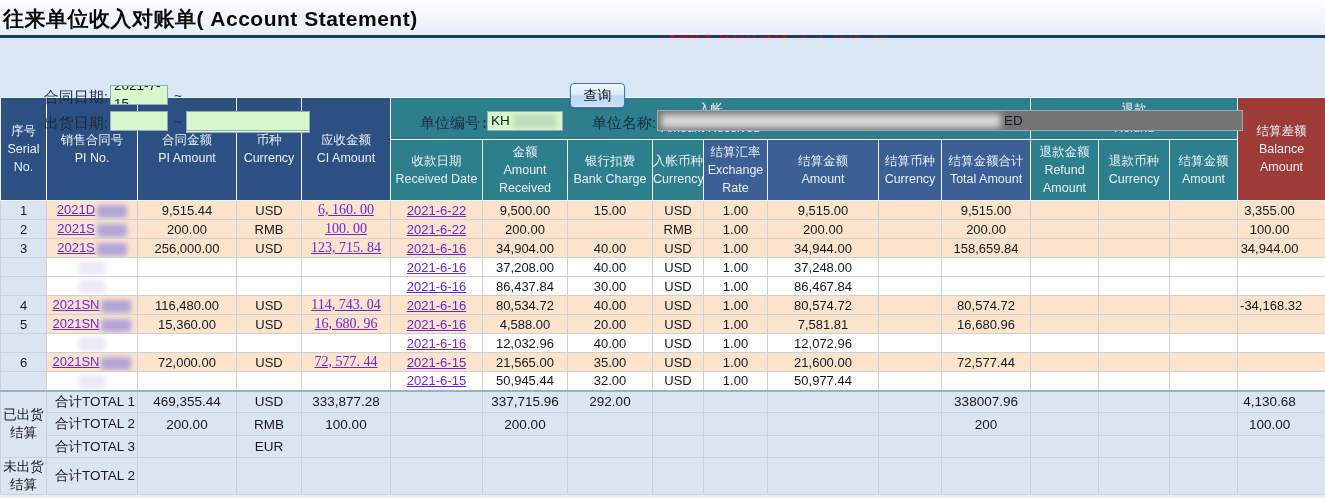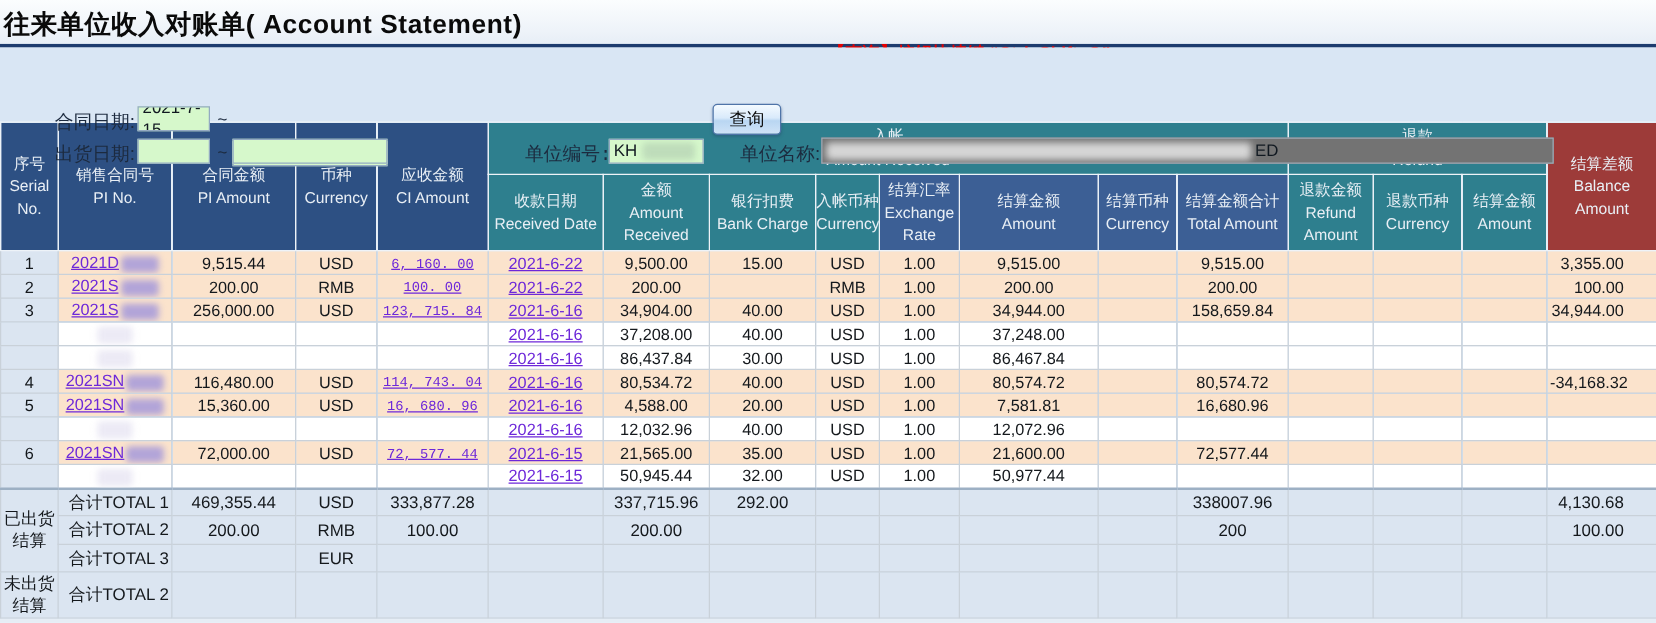--- a/index.html
+++ b/index.html
@@ -1,18 +1,18 @@
 <!DOCTYPE html>
 <html><head>
 <meta charset="utf-8">
 <style>
   * { box-sizing: border-box; margin: 0; padding: 0; }
   html, body { width: 1325px; height: 498px; overflow: hidden; }
   body { font-family: "Liberation Sans", "DejaVu Sans", sans-serif; background: #fff; }
-  .screen { position: relative; width: 1325px; height: 498px; background: #d9e6f4; }
+  .screen { position: relative; width: 1325px; height: 436px; background: #d9e6f4; }
 
   
   .titlebar {
     position: relative; height: 35px;
     background: linear-gradient(180deg, #fbfdfe 0%, #eef3f9 70%, #e7eef6 100%);
   }
   .page-title {
     position: absolute; left: 3px; top: 5px;
     font-size: 21px; font-weight: bold; color: #0a0a0a; letter-spacing: 0.5px;
     white-space: nowrap;
@@ -61,23 +61,23 @@
   .tbl th.red  { background: #9d3b39; }
   .tbl td {
     font-size: 13px; color: #14181c; text-align: center; vertical-align: middle;
     border: 1px solid #c9d1d9; overflow: hidden; white-space: nowrap; padding: 0 2px;
   }
   td.c-serial { background: #dbe5f1; }
   tr.shade-peach td { background: #fbe3cc; }
   tr.shade-peach td.c-serial { background: #dbe5f1; }
   tr.shade-white td { background: #ffffff; }
   tr.shade-white td.c-serial { background: #dbe5f1; }
-  td.c-balance { text-align: right; padding-right: 26px; }
+  td.c-balance { padding-right: 26px; }
   a.lnk { color: #6d28d9; text-decoration: underline; cursor: pointer; }
-  a.lnk.ci { font-family: Liberation Mono, monospace; font-size: 11px; }
+  a.lnk.ci { font-family: Liberation Serif, serif; font-size: 14px; }
 
   tbody.totals td { background: #dbe5f1; font-size: 13.5px; }
   tbody.totals tr:first-child td { border-top: 2px solid #9db0c4; }
   td.t-group { white-space: pre-line; line-height: 1.35; font-size: 13.5px; }
   td.t-label { text-align: left; padding-left: 8px; }
 
   .bottom-strip { height: 4px; background: #e6edf5; }
 </style>
 </head>
 <body>

